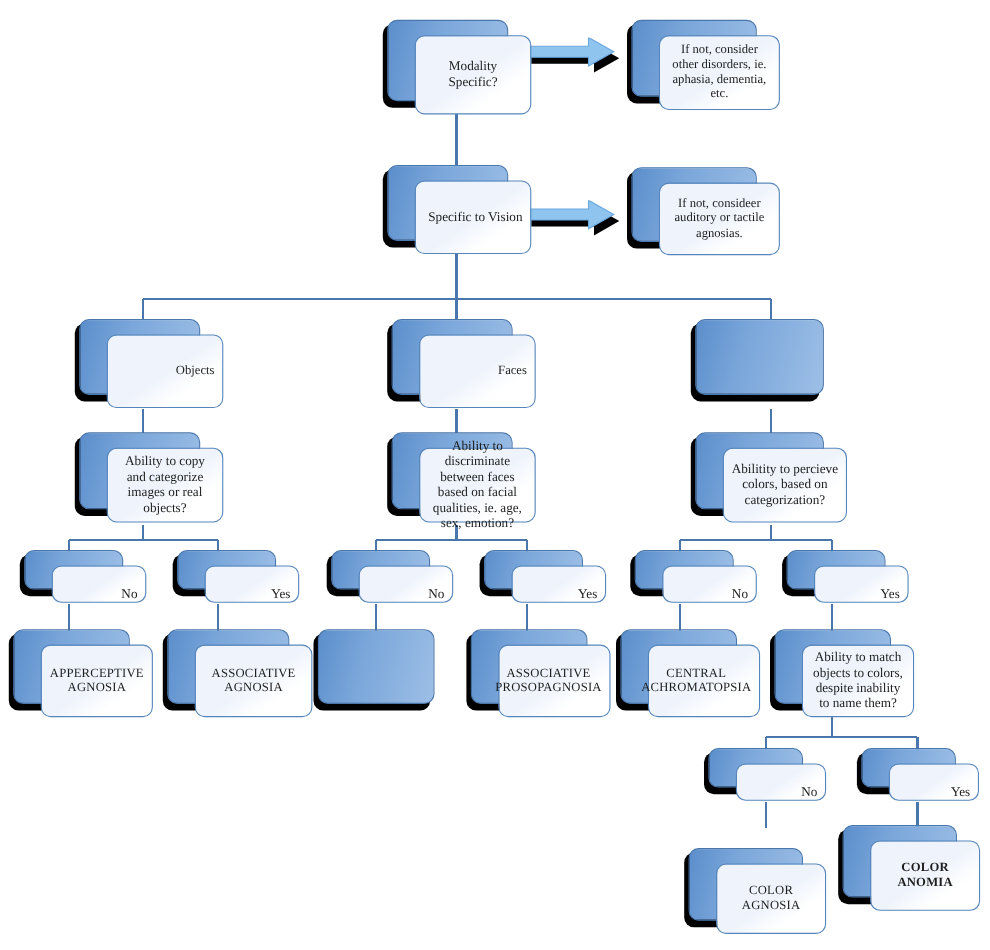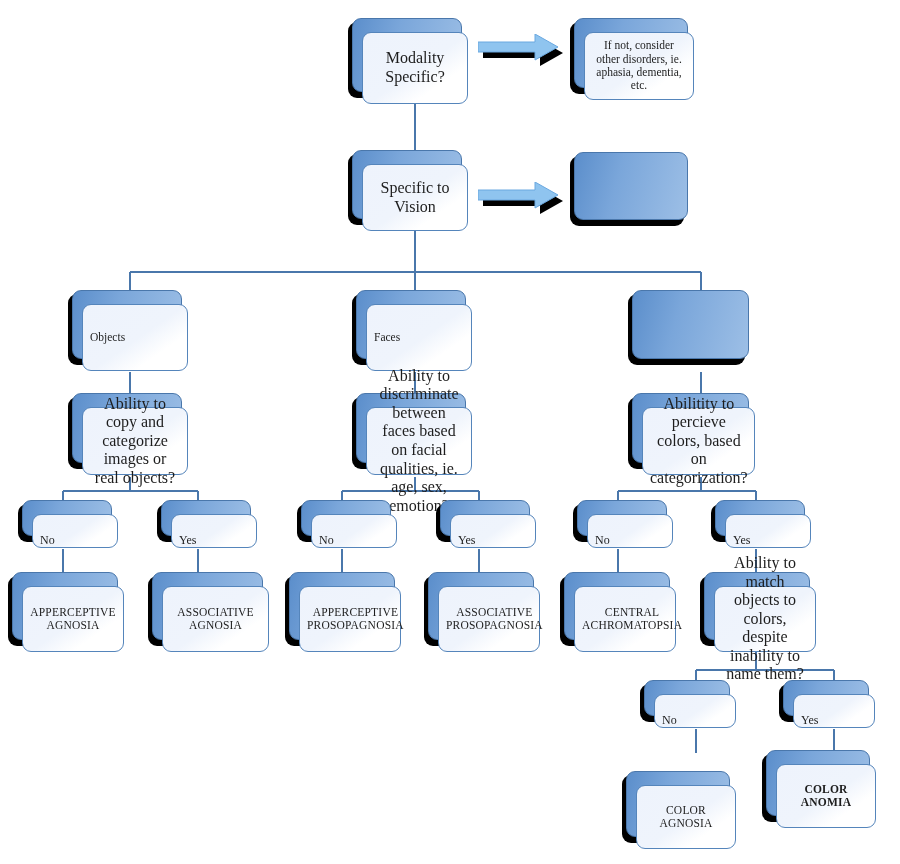--- a/index.html
+++ b/index.html
@@ -55,44 +55,44 @@
     height: calc(100% - 16px);
     border-radius: 9px;
     background: linear-gradient(105deg, #5b8ecb 0%, #7aa6da 38%, #9dbfe6 100%);
     border: 1px solid #4a77ab;
     box-sizing: border-box;
   }
 
   
   .node .front {
     position: absolute;
-    left: 14px;
+    left: 29px;
     top: 14px;
     width: calc(100% - 30px);
     height: calc(100% - 18px);
     border-radius: 9px;
     border: 1.4px solid #5585bb;
     box-sizing: border-box;
     background:
       linear-gradient(145deg, #eef3fc 0%, #eff4fc 52%, #ffffff 74%, #ffffff 100%);
     display: flex;
     align-items: center;
-    justify-content: flex-start;
+    justify-content: flex-end;
     text-align: center;
     padding: 2px 7px;
   }
 
   .node .label {
     color: #1d1d1d;
     line-height: 1.16;
     white-space: pre-line;
   }
 
   
-  .t-q    .label { font-size: 16px; font-family: Liberation Serif, serif; }        
+  .t-q    .label { font-size: 12px; font-family: Liberation Serif, serif; }        
   .t-cat  .label { font-size: 11.5px; }        
   .t-yn   .label { font-size: 12px; margin-top: 20px;   }        
   .t-res  .label { font-size: 11.5px; letter-spacing: .2px; } 
   .t-side .label { font-size: 11.5px; }        
 
   
   .blockarrow { position: absolute; }
   .blockarrow svg { display: block; }
 </style>
 </head>
@@ -189,20 +189,23 @@
     <div class="shadow"></div>
     <div class="back"></div>
     <div class="front">
       <span class="label">Specific to Vision</span>
     </div>
   </div>
 
   <div class="node t-side" style="left:570px; top:152px; width:140px; height:84px;">
     <div class="shadow"></div>
     <div class="back"></div>
+    <div class="front">
+      <span class="label">If not, consideer auditory or tactile agnosias.</span>
+    </div>
   </div>
 
   <div class="node t-cat" style="left:68px; top:290px; width:136px; height:85px;">
     <div class="shadow"></div>
     <div class="back"></div>
     <div class="front">
       <span class="label">Objects</span>
     </div>
   </div>
 
@@ -303,23 +306,20 @@
     <div class="shadow"></div>
     <div class="back"></div>
     <div class="front">
       <span class="label">ASSOCIATIVE AGNOSIA</span>
     </div>
   </div>
 
   <div class="node t-res" style="left:285px; top:572px; width:132px; height:84px;">
     <div class="shadow"></div>
     <div class="back"></div>
-    <div class="front">
-      <span class="label">APPERCEPTIVE PROSOPAGNOSIA</span>
-    </div>
   </div>
 
   <div class="node t-res" style="left:424px; top:572px; width:132px; height:84px;">
     <div class="shadow"></div>
     <div class="back"></div>
     <div class="front">
       <span class="label">ASSOCIATIVE PROSOPAGNOSIA</span>
     </div>
   </div>
 

